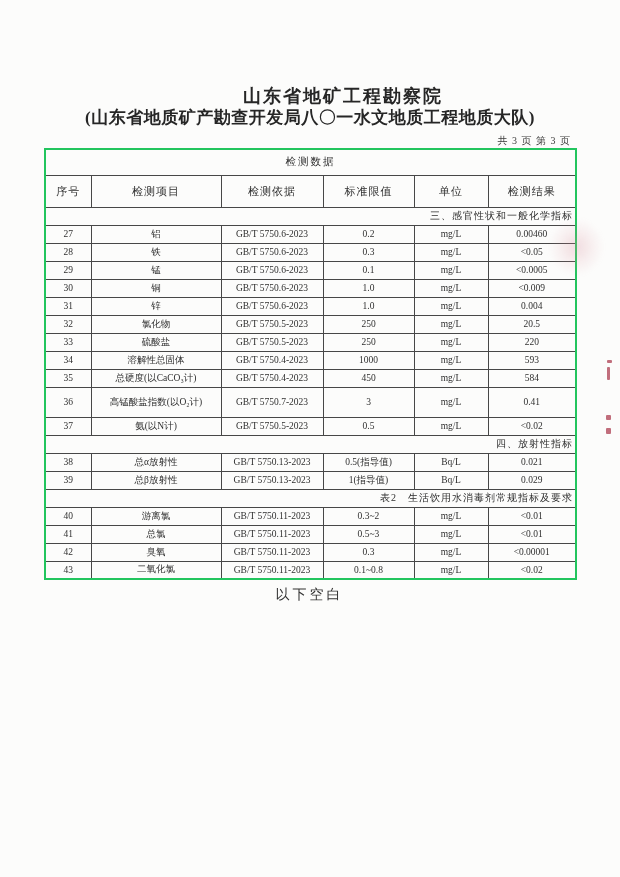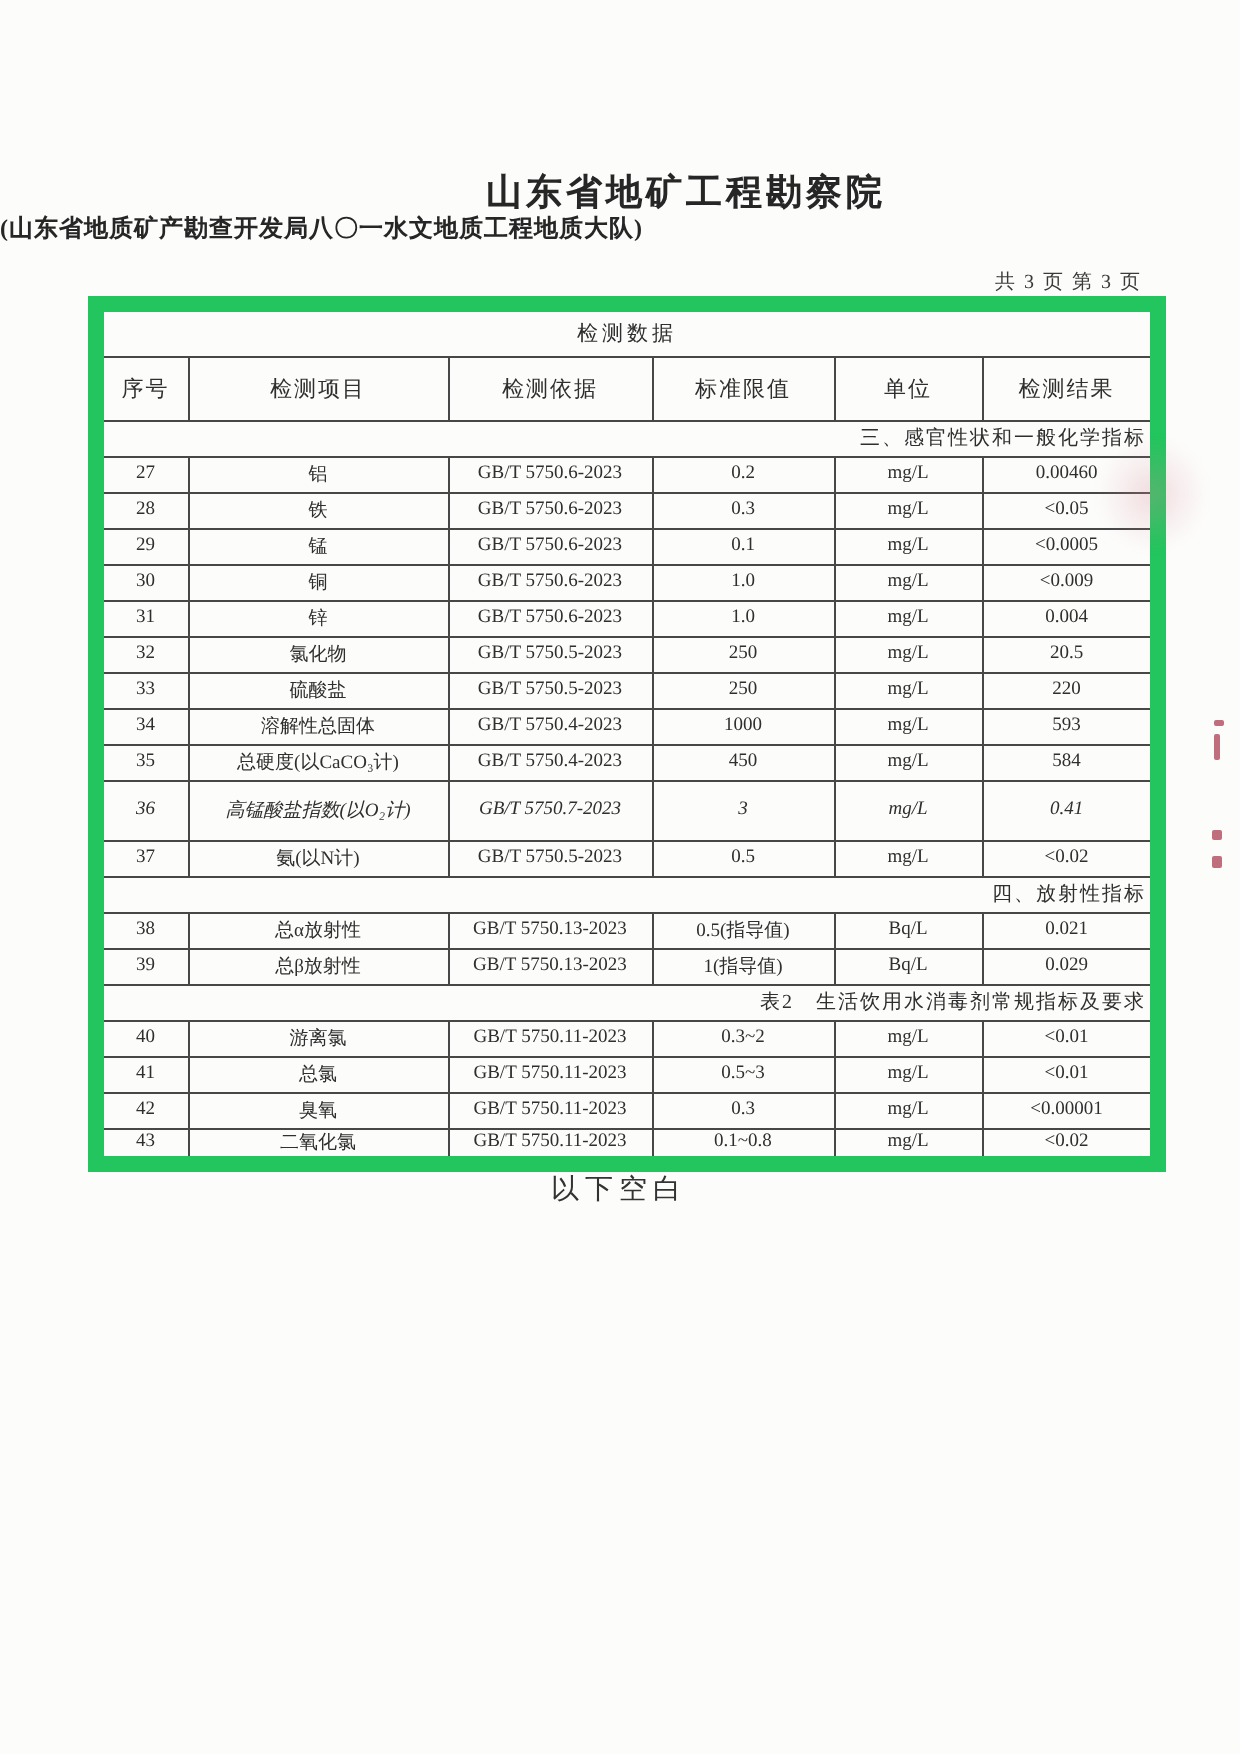--- a/index.html
+++ b/index.html
@@ -12,47 +12,47 @@
     overflow:hidden;
   }
   .page{position:absolute;inset:0;}
   .doc-title{
     position:absolute;top:84px;left:0;width:100%;
     text-align:center;font-size:18px;font-weight:bold;
     letter-spacing:2px;color:#262626;padding-left:33px;
   }
   .doc-subtitle{
     position:absolute;top:106px;left:0;width:100%;
-    text-align:left;font-size:12px;font-weight:bold;
+    text-align:center;font-size:17px;font-weight:bold;
     letter-spacing:0.5px;color:#262626;white-space:nowrap;
   }
   .page-info{
     position:absolute;top:134px;right:49px;
     font-size:10px;color:#3a3a3a;letter-spacing:1px;
   }
   table.report{
     position:absolute;top:148px;left:44px;
     width:531px;border-collapse:collapse;table-layout:fixed;
-    border:8px solid #22c55e;
+    border:2px solid #22c55e;
     font-size:9.5px;color:#2f2f2f;
   }
   table.report td, table.report th{
     border:1px solid #474747;
     text-align:center;vertical-align:middle;
     padding:0 2px;font-weight:normal;
     overflow:hidden;white-space:nowrap;
   }
   tr.r-caption{height:26px;}
   tr.r-caption td{font-size:10.5px;letter-spacing:2px;}
   tr.r-head{height:32px;}
   tr.r-head th{font-size:11px;letter-spacing:1px;}
   tr.r-section{height:18px;}
   tr.r-section td{font-size:10px;letter-spacing:1px;text-align:right;}
   tr.r-data{height:18px;}
-  tr.r-tall{height:30px;font-style:italic;}
+  tr.r-tall{height:30px;}
   .blank-note{
     position:absolute;top:586px;left:44px;width:531px;
     text-align:center;font-size:14px;letter-spacing:3px;color:#333;
   }
   
   .stamp-smudge{
     position:absolute;left:548px;top:218px;width:56px;height:58px;
     background:radial-gradient(closest-side,rgba(216,140,152,0.28),rgba(216,140,152,0.10) 60%,rgba(216,140,152,0) 100%);
     filter:blur(2px);
     pointer-events:none;

